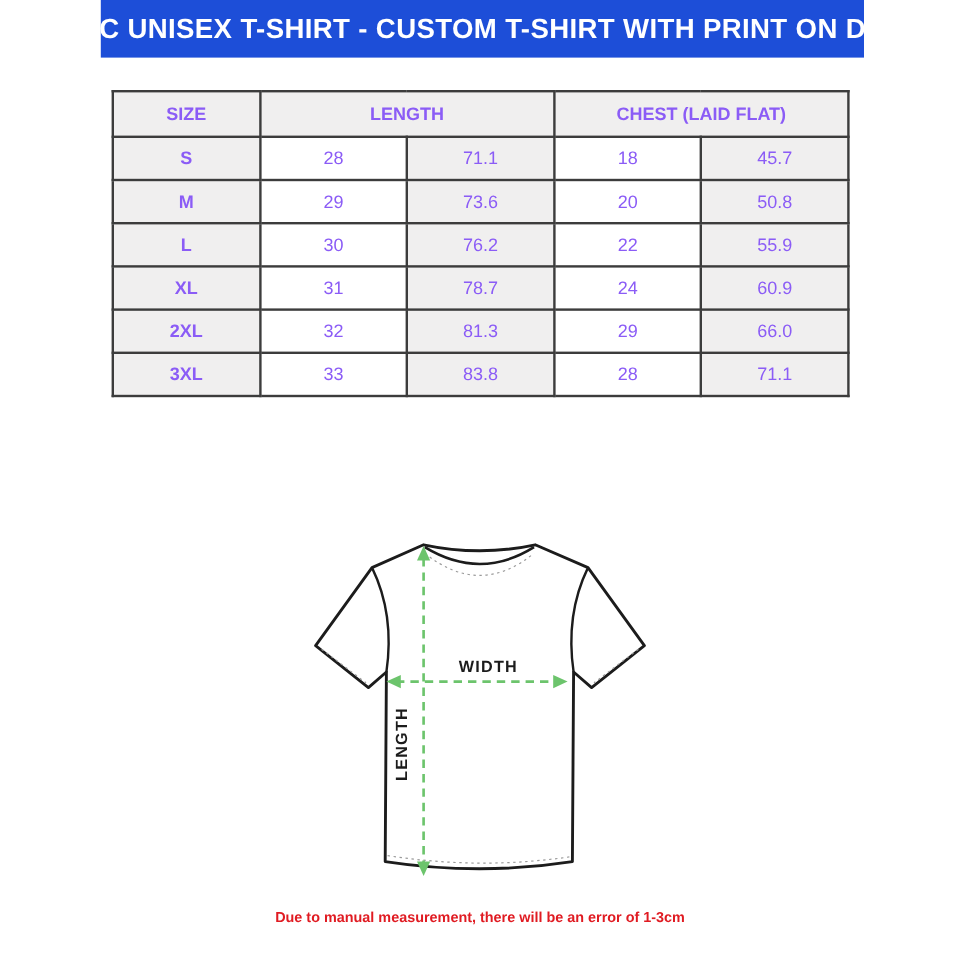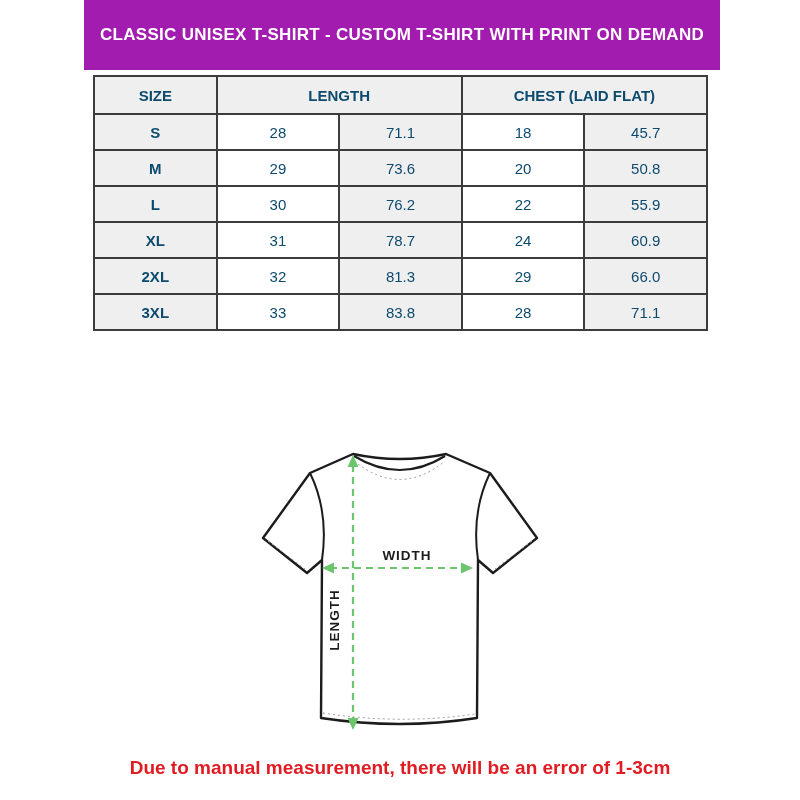--- a/index.html
+++ b/index.html
@@ -1,44 +1,44 @@
 <!DOCTYPE html>
 <html><head>
 <meta charset="utf-8">
 <style>
   * { margin: 0; padding: 0; box-sizing: border-box; }
   html, body { width: 800px; height: 800px; background: #ffffff; font-family: "Liberation Sans", sans-serif; }
   .stage { position: relative; width: 800px; height: 800px; background: #ffffff; overflow: hidden; }
 
   .banner {
-    position: absolute; left: 84px; top: 0; width: 636px; height: 70px;
-    background: #a21caf; color: #ffffff;
+    position: absolute; left: 84px; top: 0; width: 636px; height: 48px;
+    background: #1d4ed8; color: #ffffff;
     display: flex; align-items: center; justify-content: center;
-    font-weight: bold; font-size: 17px; letter-spacing: 0.3px; white-space: nowrap;
+    font-weight: bold; font-size: 23px; letter-spacing: 0.3px; white-space: nowrap;
   }
 
   .chart-wrap { position: absolute; left: 93px; top: 75px; width: 615px; }
   table.size-chart {
     width: 100%; border-collapse: collapse; table-layout: fixed;
-    border: 2px solid #3c3c3c; font-size: 15px; color: #0c4a6e;
+    border: 2px solid #3c3c3c; font-size: 15px; color: #8b5cf6;
   }
   table.size-chart th, table.size-chart td {
     border: 2px solid #3c3c3c; text-align: center; vertical-align: middle;
   }
   table.size-chart th { height: 38px; font-weight: bold; background: #f0efef; font-size: 15px; }
   table.size-chart td { height: 36px; }
   td.c-gray { background: #f0efef; }
   td.c-white { background: #ffffff; margin-top: 14px; }
   td.size-cell { font-weight: bold; }
 
   .tee-svg { position: absolute; left: 245px; top: 440px; }
 
   .note {
     position: absolute; left: 0; top: 757px; width: 800px;
-    text-align: center; color: #e01b22; font-weight: bold; font-size: 19px;
+    text-align: center; color: #e01b22; font-weight: bold; font-size: 12px;
   }
 </style>
 </head>
 <body>
 
 <div class="stage">
 
   <div class="banner">
     <span>CLASSIC UNISEX T-SHIRT - CUSTOM T-SHIRT WITH PRINT ON DEMAND</span>
   </div>

